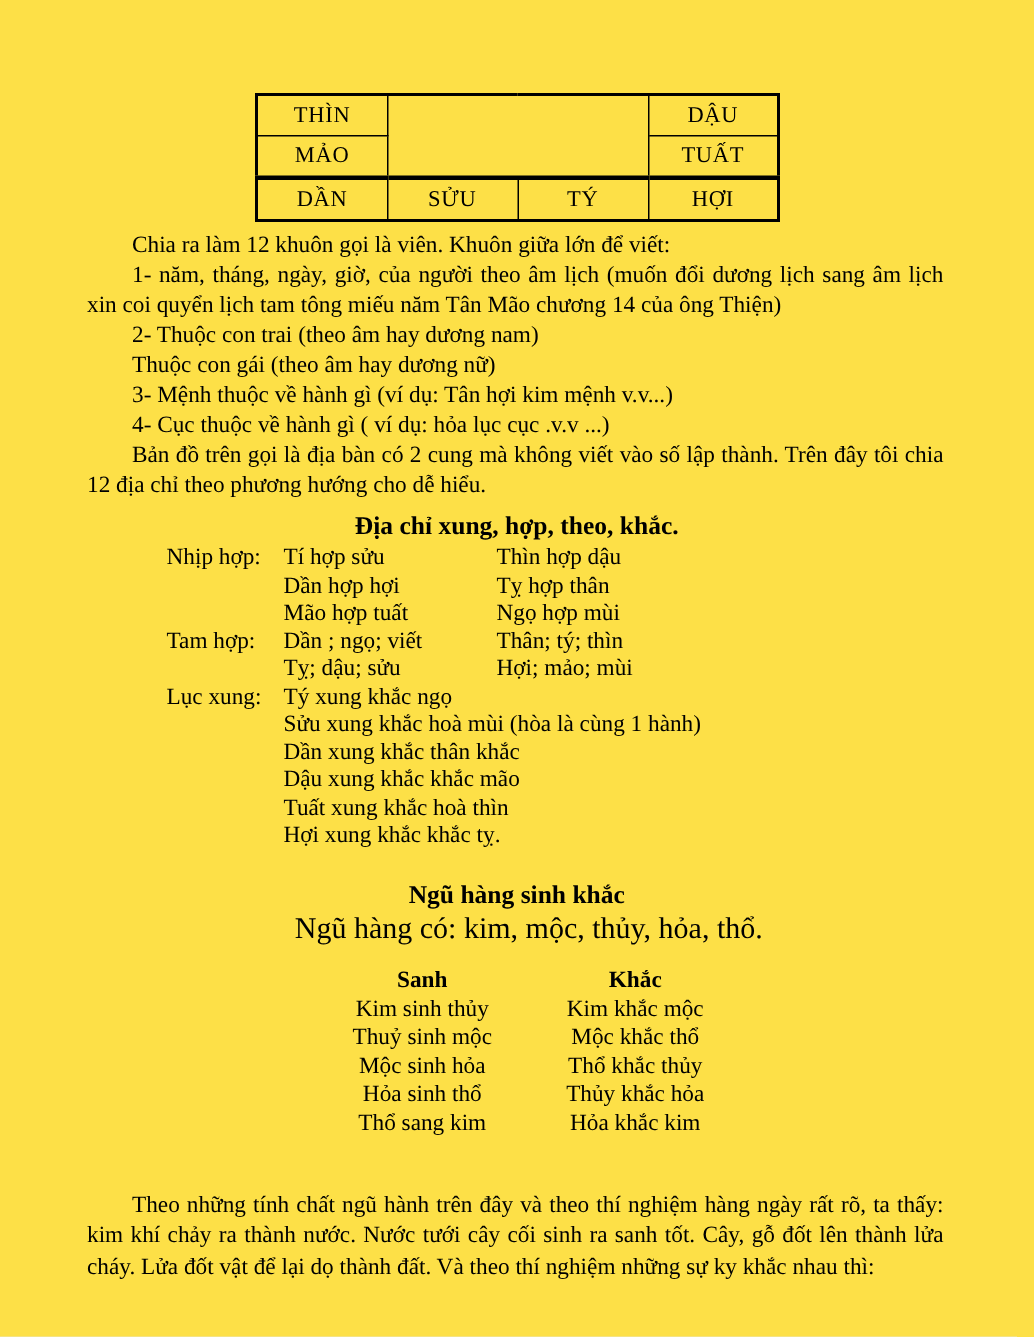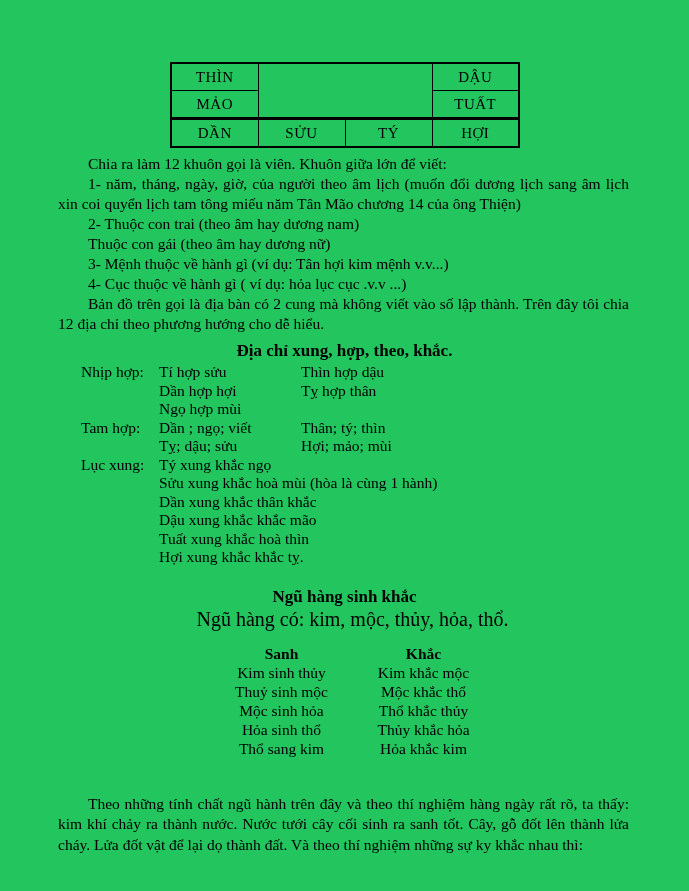--- a/index.html
+++ b/index.html
@@ -2,21 +2,21 @@
 <html><head>
 <meta charset="utf-8">
 <style>
   html, body { margin: 0; padding: 0; }
   body { background: #e8e8e8; }
   .page {
     position: relative;
     width: 689px;
     height: 891px;
     margin: 0 auto;
-    background: #22c55e;
+    background: #fde047;
     color: #000000;
     font-family: "Liberation Serif", "DejaVu Serif", serif;
     overflow: hidden;
   }
   
   .zodiac-table {
     border-collapse: collapse;
     margin: 62px 0 0 170px;
     width: 350px;
     table-layout: fixed;
@@ -43,21 +43,21 @@
   .body-text p.indent { text-indent: 30px; }
   
   .sec-heading {
     margin: 7px 0 2px 0;
     text-align: center;
     font-size: 17px;
     font-weight: bold;
   }
   
   .diachi-rows {
-    margin-left: 81px;
+    margin-left: 111px;
     font-size: 15.5px;
     line-height: 18.5px;
   }
   .diachi-row { display: flex; }
   .diachi-row .lbl { width: 78px; flex: 0 0 78px; }
   .diachi-row .c1  { width: 142px; flex: 0 0 142px; }
   .diachi-row .c1.wide { width: auto; flex: 1 1 auto; }
   .diachi-row .c2  { flex: 1 1 auto; }
   
   .sub-center {
@@ -130,20 +130,21 @@
       <span class="c1">Tí hợp sửu</span>
       <span class="c2">Thìn hợp dậu</span>
     </div>
     <div class="diachi-row">
       <span class="lbl"></span>
       <span class="c1">Dần hợp hợi</span>
       <span class="c2">Tỵ hợp thân</span>
     </div>
     <div class="diachi-row">
       <span class="lbl"></span>
+      <span class="c1">Mão hợp tuất</span>
       <span class="c2">Ngọ hợp mùi</span>
     </div>
     <div class="diachi-row">
       <span class="lbl">Tam hợp:</span>
       <span class="c1">Dần ; ngọ; viết</span>
       <span class="c2">Thân; tý; thìn</span>
     </div>
     <div class="diachi-row">
       <span class="lbl"></span>
       <span class="c1">Tỵ; dậu; sửu</span>

